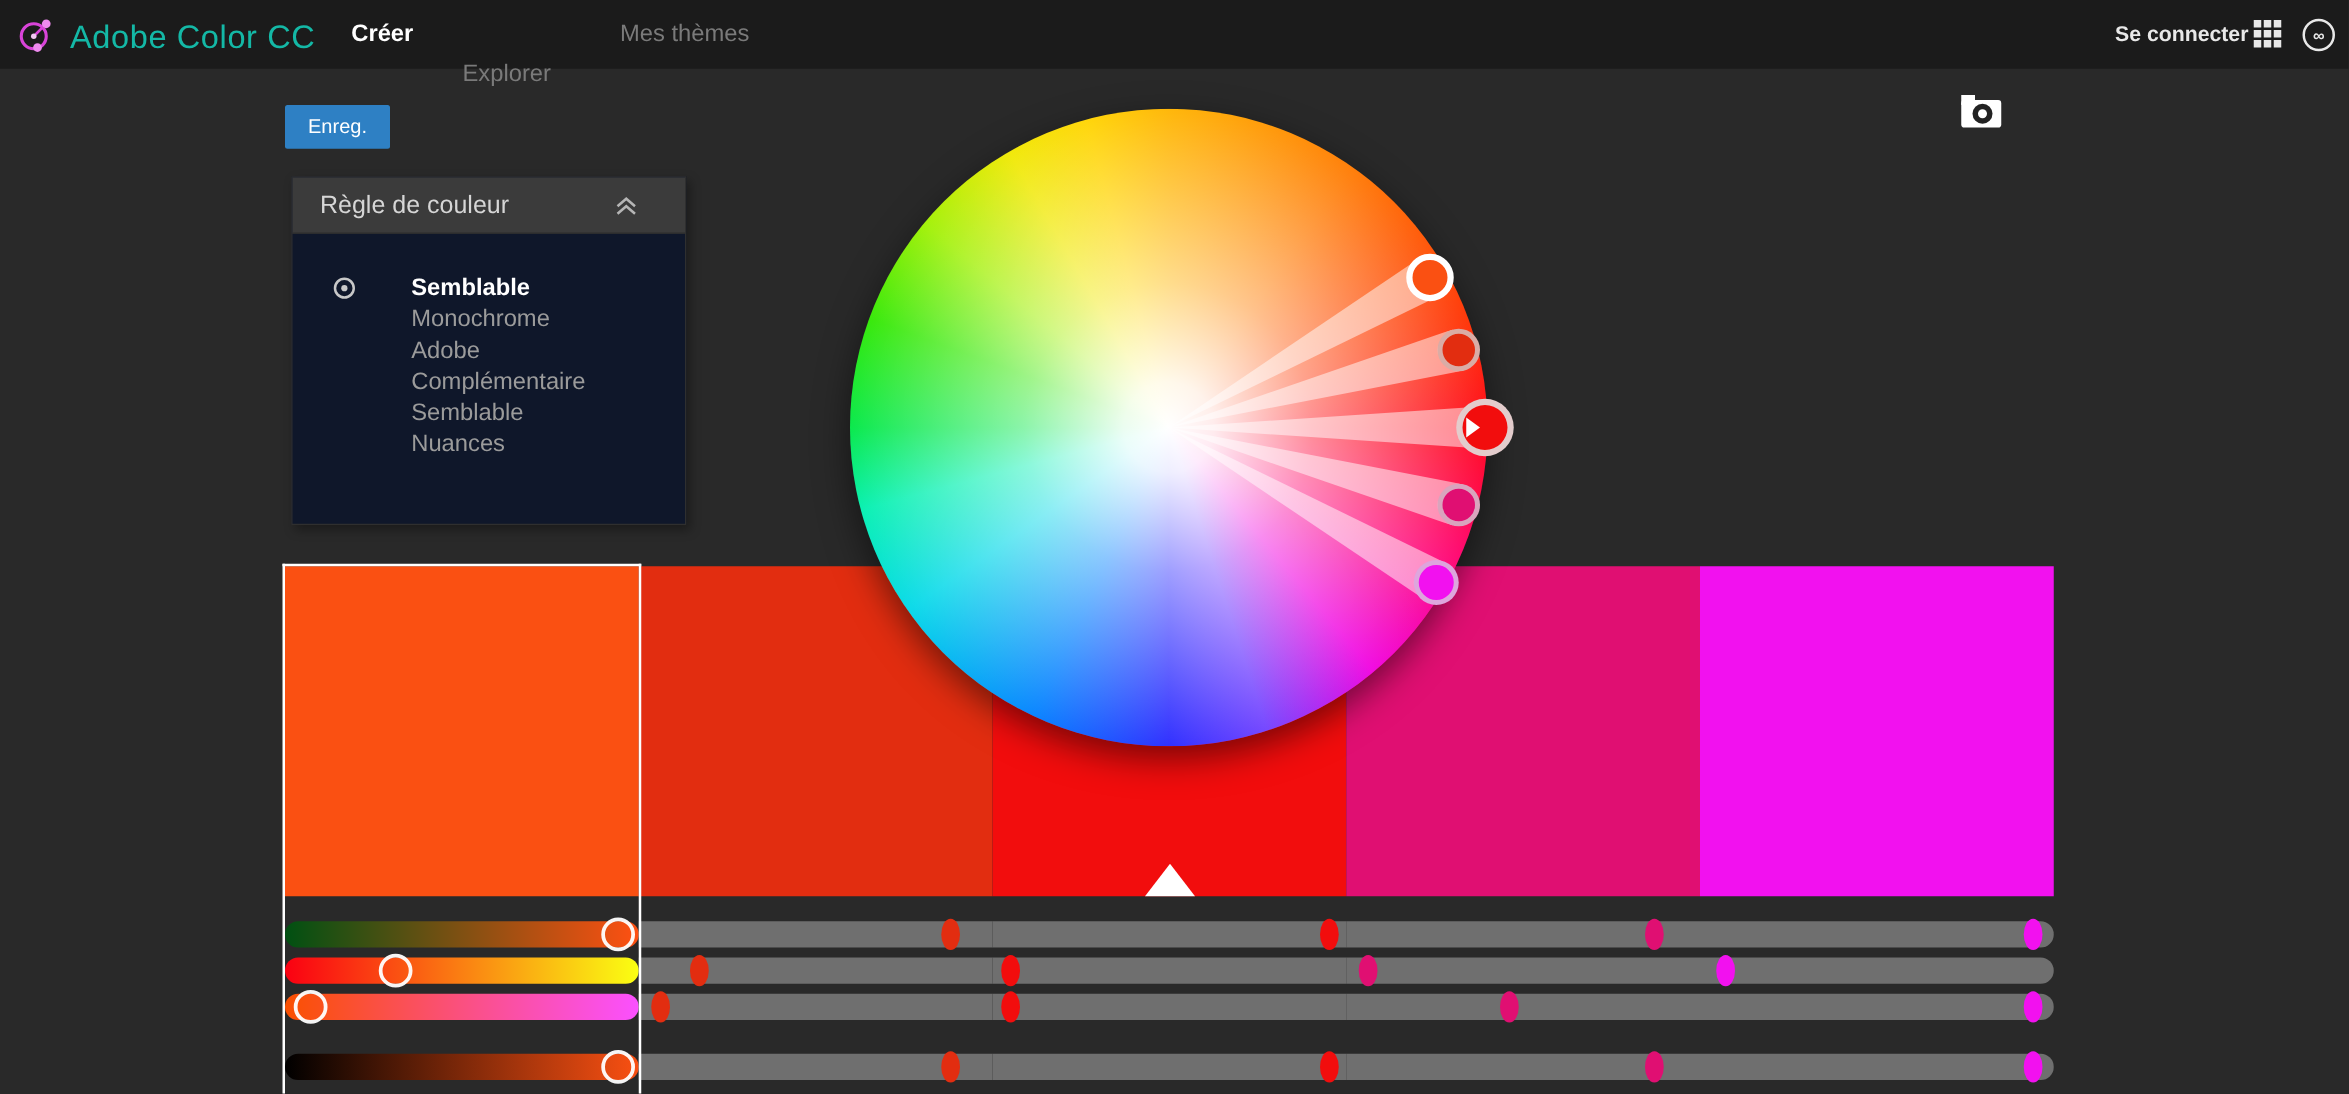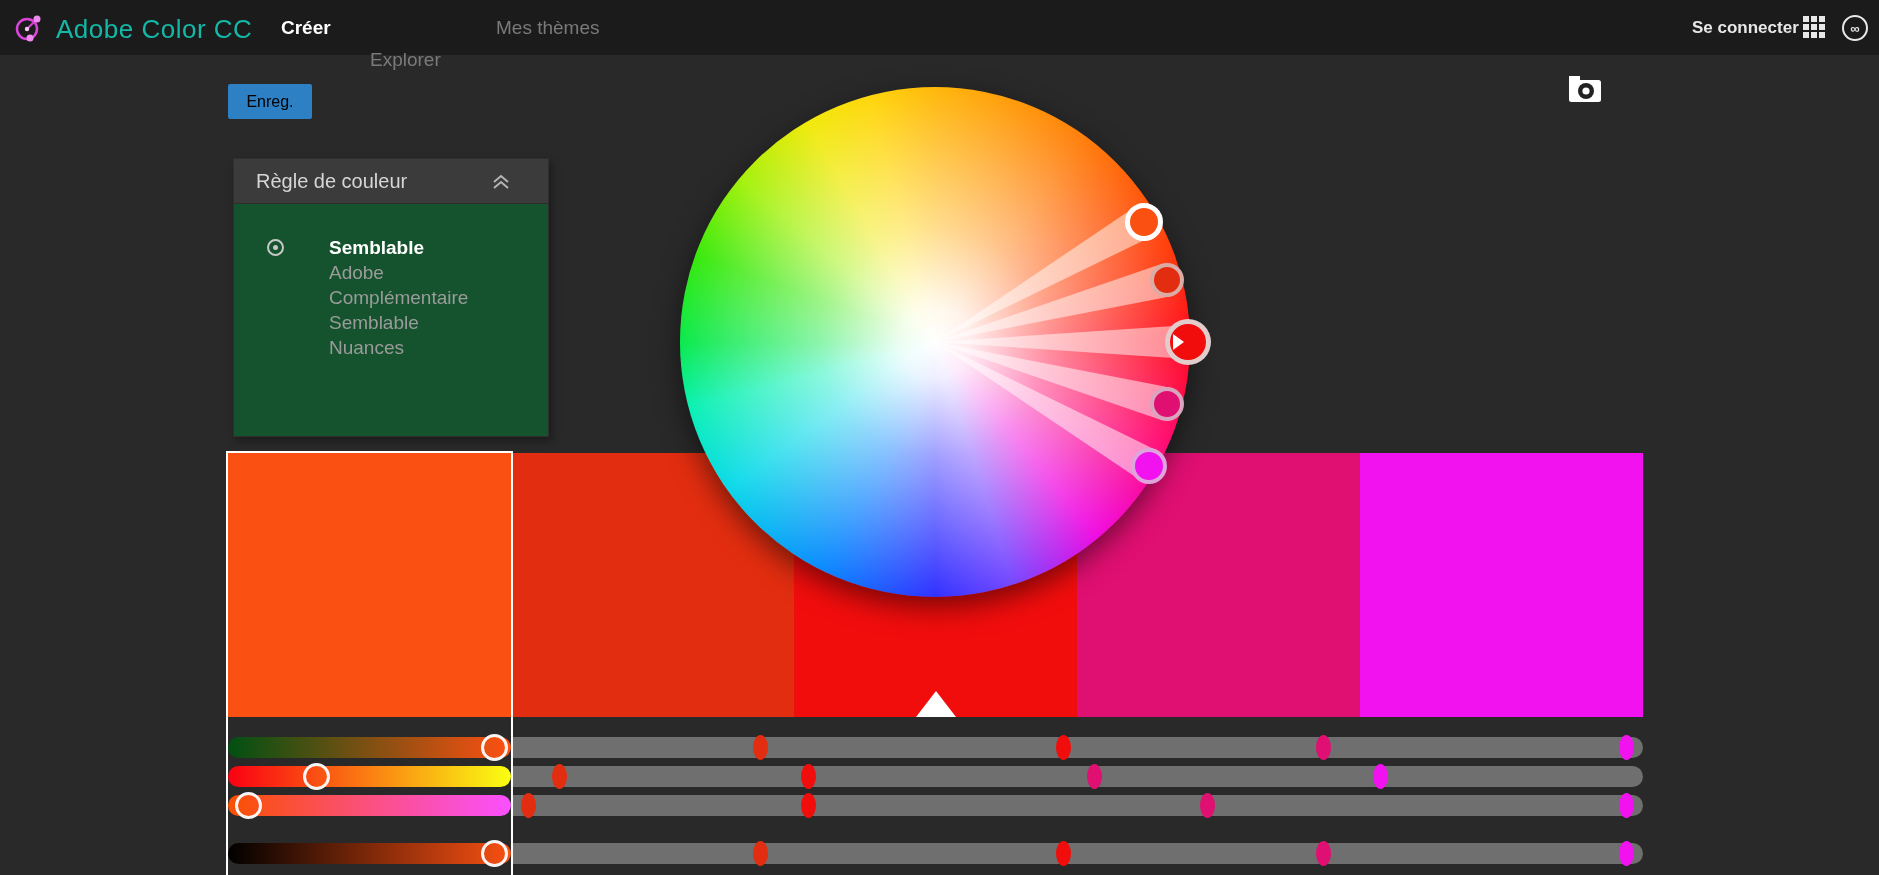--- a/index.html
+++ b/index.html
@@ -24,31 +24,31 @@
   .nav-tab:nth-child(3){ left:496px; }
   .signin { position:absolute; top:0; left:1692px; height:55px; line-height:55px; color:#E8E8E8; font-size:17px; font-weight:bold; cursor:pointer; }
   .grid-icon { position:absolute; left:1803px; top:16px; width:24px; height:24px;
     display:grid; grid-template-columns:repeat(3,6px); grid-template-rows:repeat(3,6px); gap:2px; cursor:pointer; }
   .grid-icon span { background:#E8E8E8; }
   .cc-icon { position:absolute; left:1841px; top:14px; width:28px; height:28px; cursor:pointer; }
 
   
   .save-btn {
     position:absolute; left:228px; top:84px; width:84px; height:35px;
-    border:none; border-radius:2px; color:#000000; font-size:16px;
+    border:none; border-radius:2px; color:#ffffff; font-size:16px;
     font-family:"Liberation Sans", sans-serif; cursor:pointer;
   }
 
   
   .camera-btn { position:absolute; left:1566px; top:74px; width:38px; height:32px; cursor:pointer; background:transparent; border:none; }
 
   
   .rule-panel {
-    position:absolute; left:233px; top:158px; width:316px; height:279px;
-    background:#14532d; border:1px solid #2F2F2F; box-shadow:3px 4px 8px rgba(0,0,0,0.35);
+    position:absolute; left:233px; top:141px; width:316px; height:279px;
+    background:#0f172a; border:1px solid #2F2F2F; box-shadow:3px 4px 8px rgba(0,0,0,0.35);
   }
   .rule-header {
     position:relative; height:45px; background:#3B3B3B; border-bottom:1px solid #2D2D2D;
     display:flex; align-items:center; padding-left:22px; cursor:pointer;
   }
   .rule-title { color:#D6D6D6; font-size:20px; font-weight:400; }
   .rule-collapse { position:absolute; right:36px; top:14px; }
   .rule-options { position:absolute; left:0; top:76px; width:100%; }
   .rule-option { position:relative; height:25px; display:flex; align-items:center; padding-left:95px;
     color:#9B9B9B; font-size:19px; cursor:pointer; }
@@ -157,20 +157,23 @@
         <polyline points="4,15 11,9 18,15" fill="none" stroke="#B5B5B5" stroke-width="2"></polyline>
       </svg>
     </span>
   </div>
   <div class="rule-options" id="rule-options">
       <div class="rule-option selected">
         <div class="radio-ring"></div>
         <span>Semblable</span>
       </div>
       <div class="rule-option">
+        <span>Monochrome</span>
+      </div>
+      <div class="rule-option">
         <span>Adobe</span>
       </div>
       <div class="rule-option">
         <span>Complémentaire</span>
       </div>
       <div class="rule-option">
         <span>Semblable</span>
       </div>
       <div class="rule-option">
         <span>Nuances</span>

